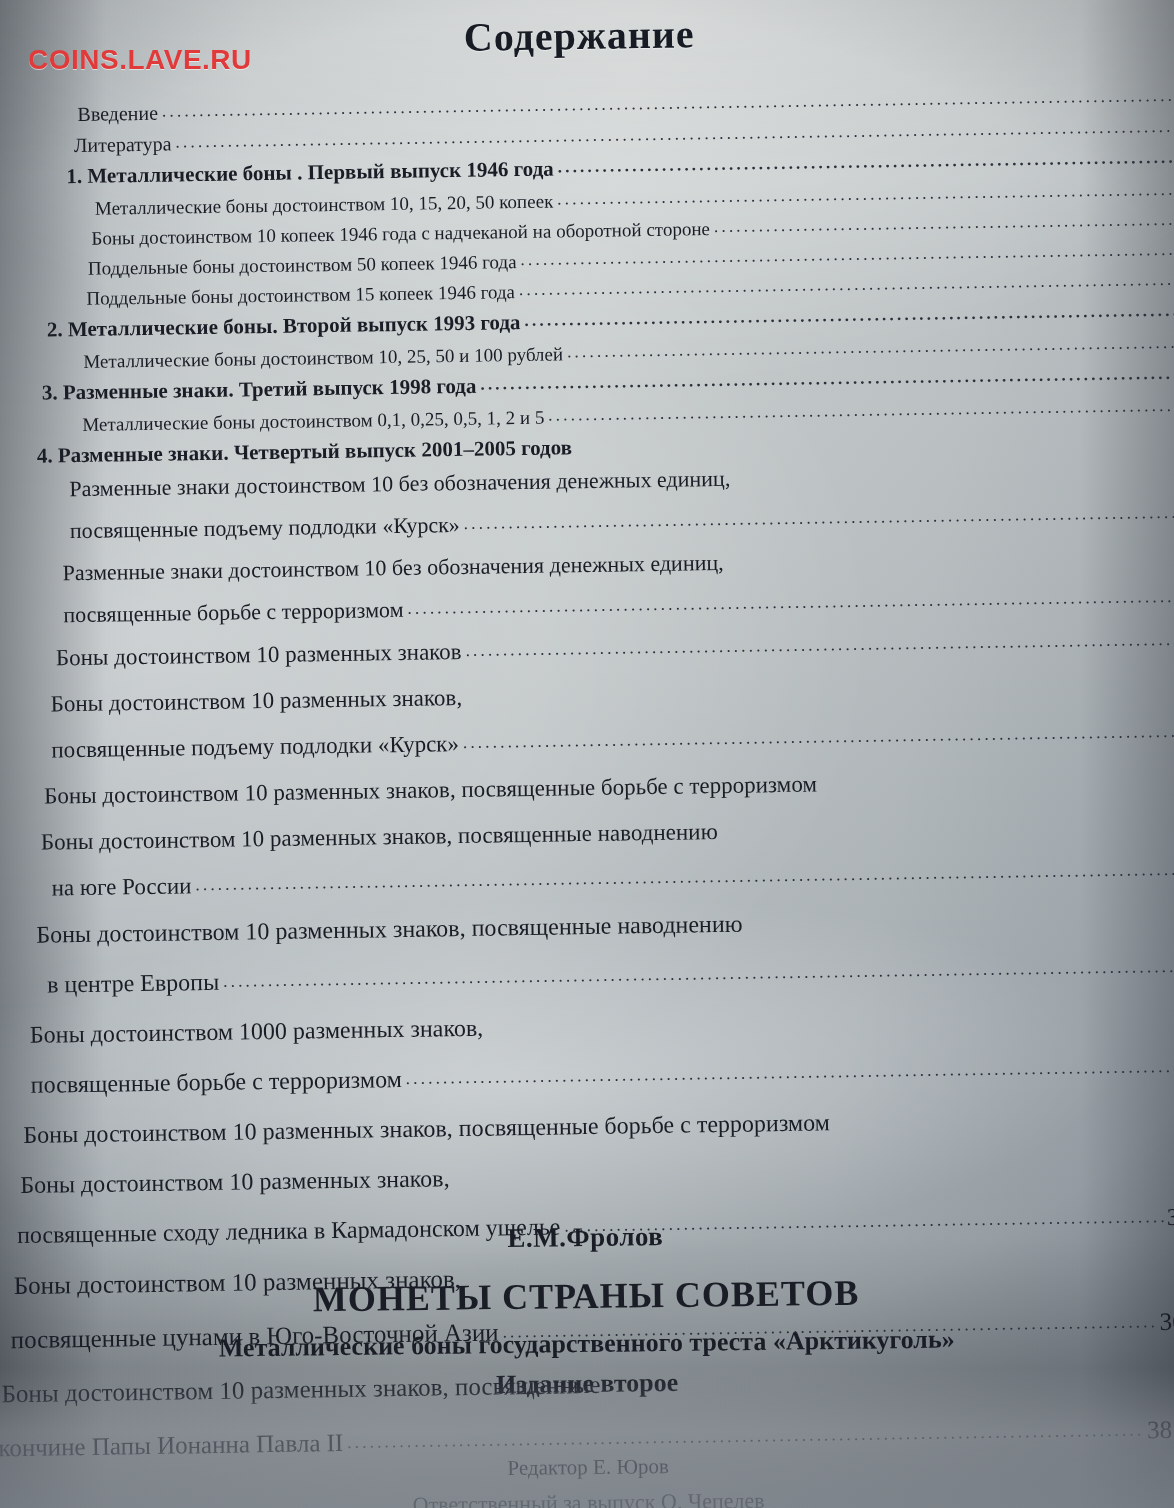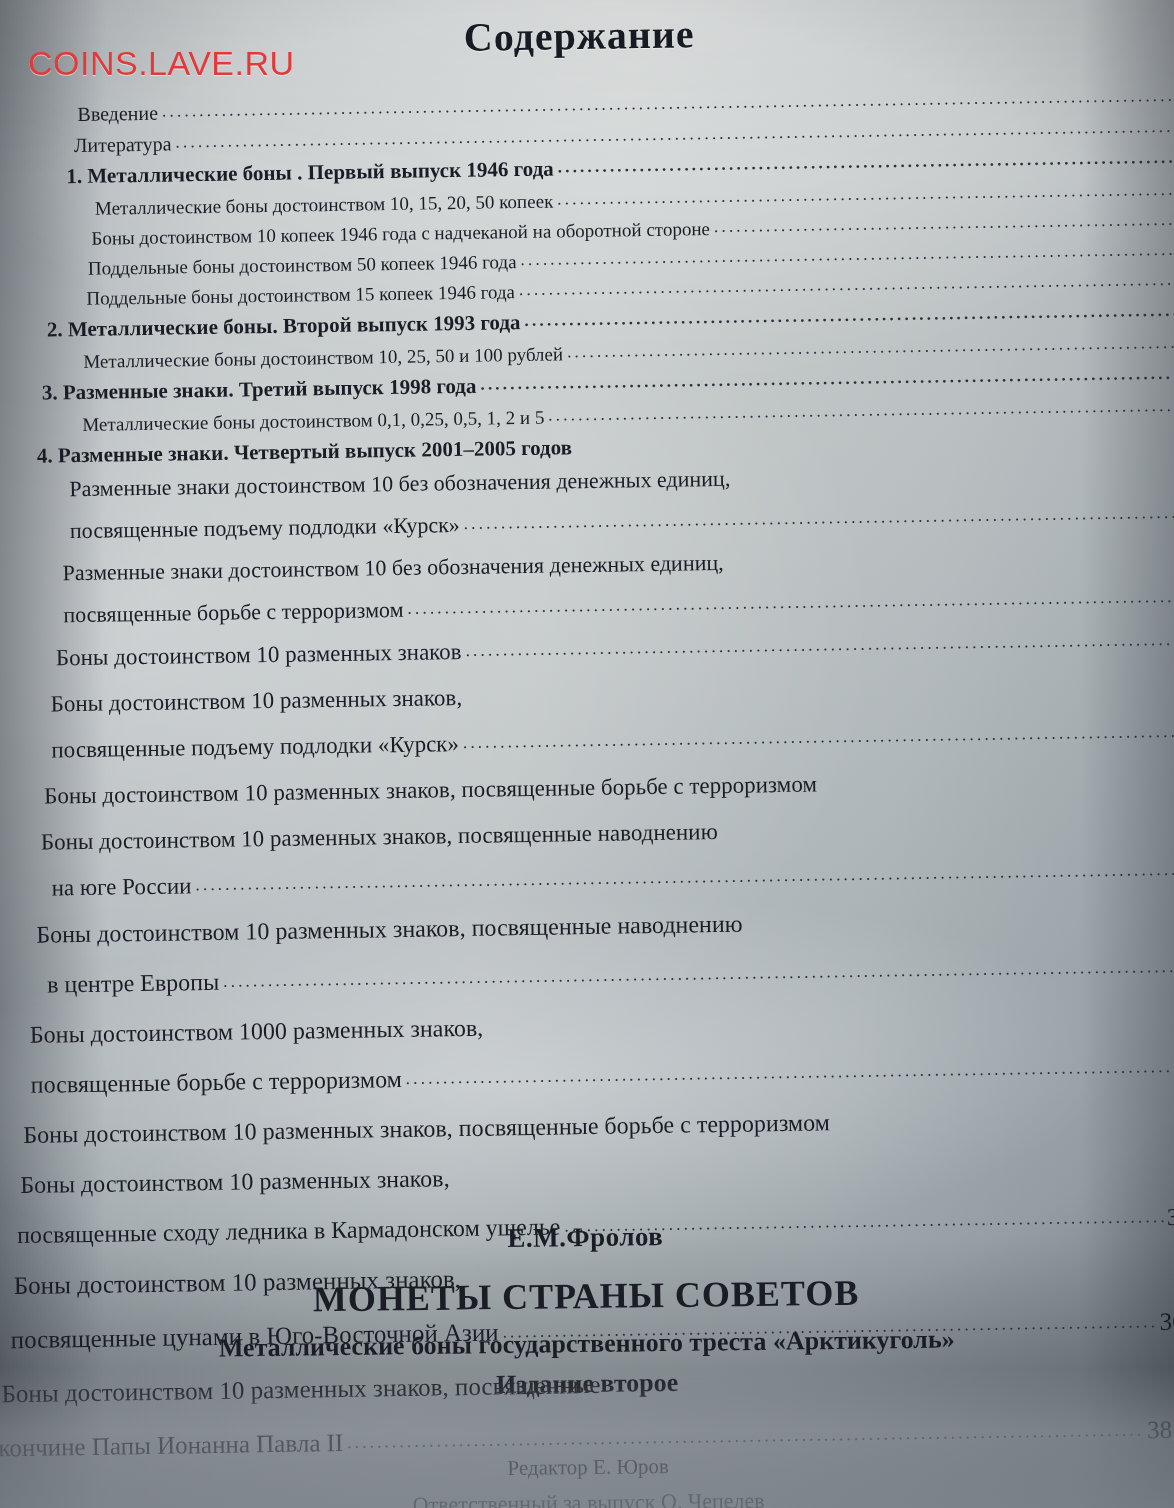--- a/index.html
+++ b/index.html
@@ -36,22 +36,22 @@
       radial-gradient(130% 85% at 48% 45%, rgba(0,0,0,0) 52%, rgba(10,14,20,0.30) 88%, rgba(8,10,16,0.55) 100%),
       linear-gradient(90deg, rgba(20,25,32,0.35) 0%, rgba(0,0,0,0) 9%, rgba(0,0,0,0) 92%, rgba(25,30,38,0.28) 100%),
       linear-gradient(180deg, rgba(0,0,0,0.05) 0%, rgba(0,0,0,0) 12%, rgba(0,0,0,0) 82%, rgba(18,22,28,0.35) 100%);
   }
   
   #watermark {
     position: absolute;
     left: 28px;
     top: 44px;
     font-family: "Liberation Sans", sans-serif;
-    font-weight: normal;
-    font-size: 34px;
+    font-weight: bold;
+    font-size: 28px;
     letter-spacing: 0.5px;
     color: #e03a3a;
     text-shadow: 0 1px 0 rgba(255,255,255,0.55);
     z-index: 6;
   }
   
   #content {
     position: absolute;
     left: 0;
     top: 0;

